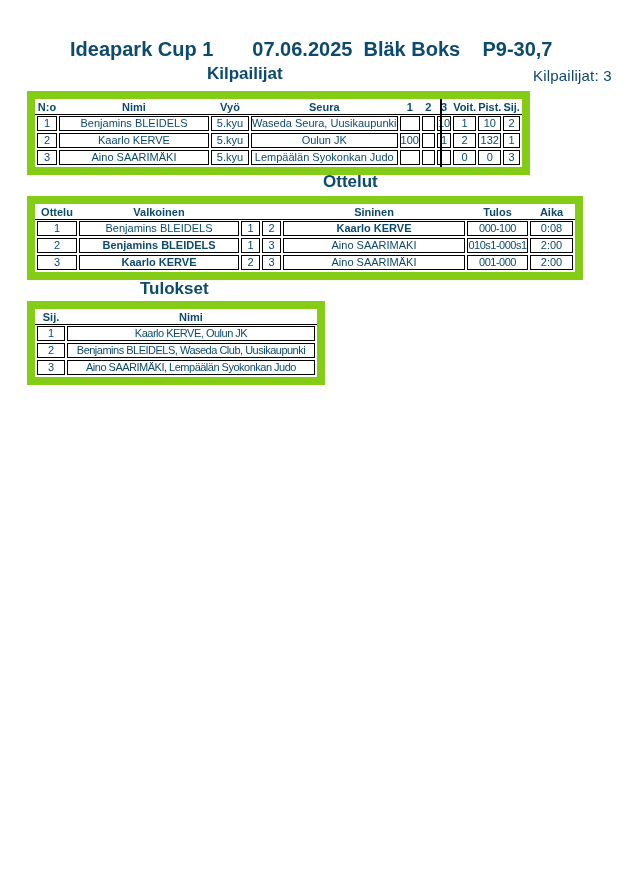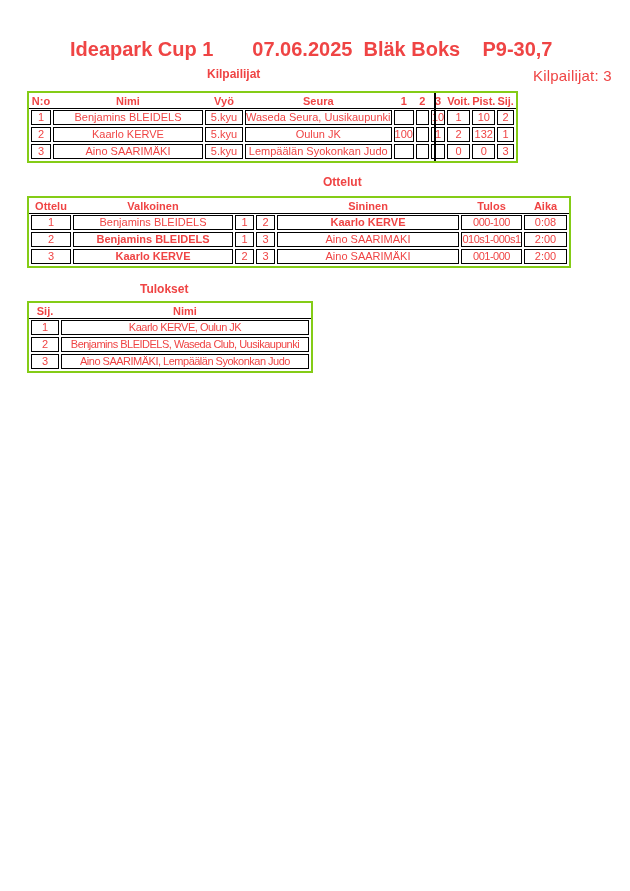--- a/index.html
+++ b/index.html
@@ -1,26 +1,26 @@
 <!DOCTYPE html>
 <html><head>
 <meta charset="utf-8">
 <style>
   html,body { margin:0; padding:0; background:#ffffff; }
   .page { position:relative; width:630px; height:891px; background:#fff;
-          font-family:"Liberation Sans", sans-serif; color:#ef4444; overflow:hidden; }
+          font-family:"Liberation Sans", sans-serif; color:#0c4a6e; overflow:hidden; }
 
   .title { position:absolute; left:70px; top:39px; font-size:20px; font-weight:bold;
            line-height:20px; white-space:pre; }
 
-  .seclbl { position:absolute; font-size:12px; font-weight:bold; line-height:12px; white-space:pre; }
+  .seclbl { position:absolute; font-size:17px; font-weight:bold; line-height:12px; white-space:pre; }
   .count  { position:absolute; left:533px; top:70px; font-size:15px; line-height:11px;
             letter-spacing:0.2px; white-space:pre; }
 
-  .tbl { position:absolute; border:2px solid #84cc16; background:#fff; }
+  .tbl { position:absolute; border:8px solid #84cc16; background:#fff; }
   .tbl table { border-collapse:separate; border-spacing:2px; table-layout:fixed; }
   .tbl th { padding:0; font-size:11px; font-weight:bold; height:13px; line-height:13px;
             text-align:center; white-space:nowrap; overflow:visible; border:none; }
   .tbl td { box-sizing:border-box; padding:0; border:1px solid #000; font-size:11px;
             height:15px; line-height:13px; text-align:center; white-space:nowrap; overflow:visible; }
   .l   { text-align:left; }
   .p3  { padding-left:3px; }
   .p4  { padding-left:4px; }
   .p6  { padding-left:6px; }
   .p10 { padding-left:10px; }

